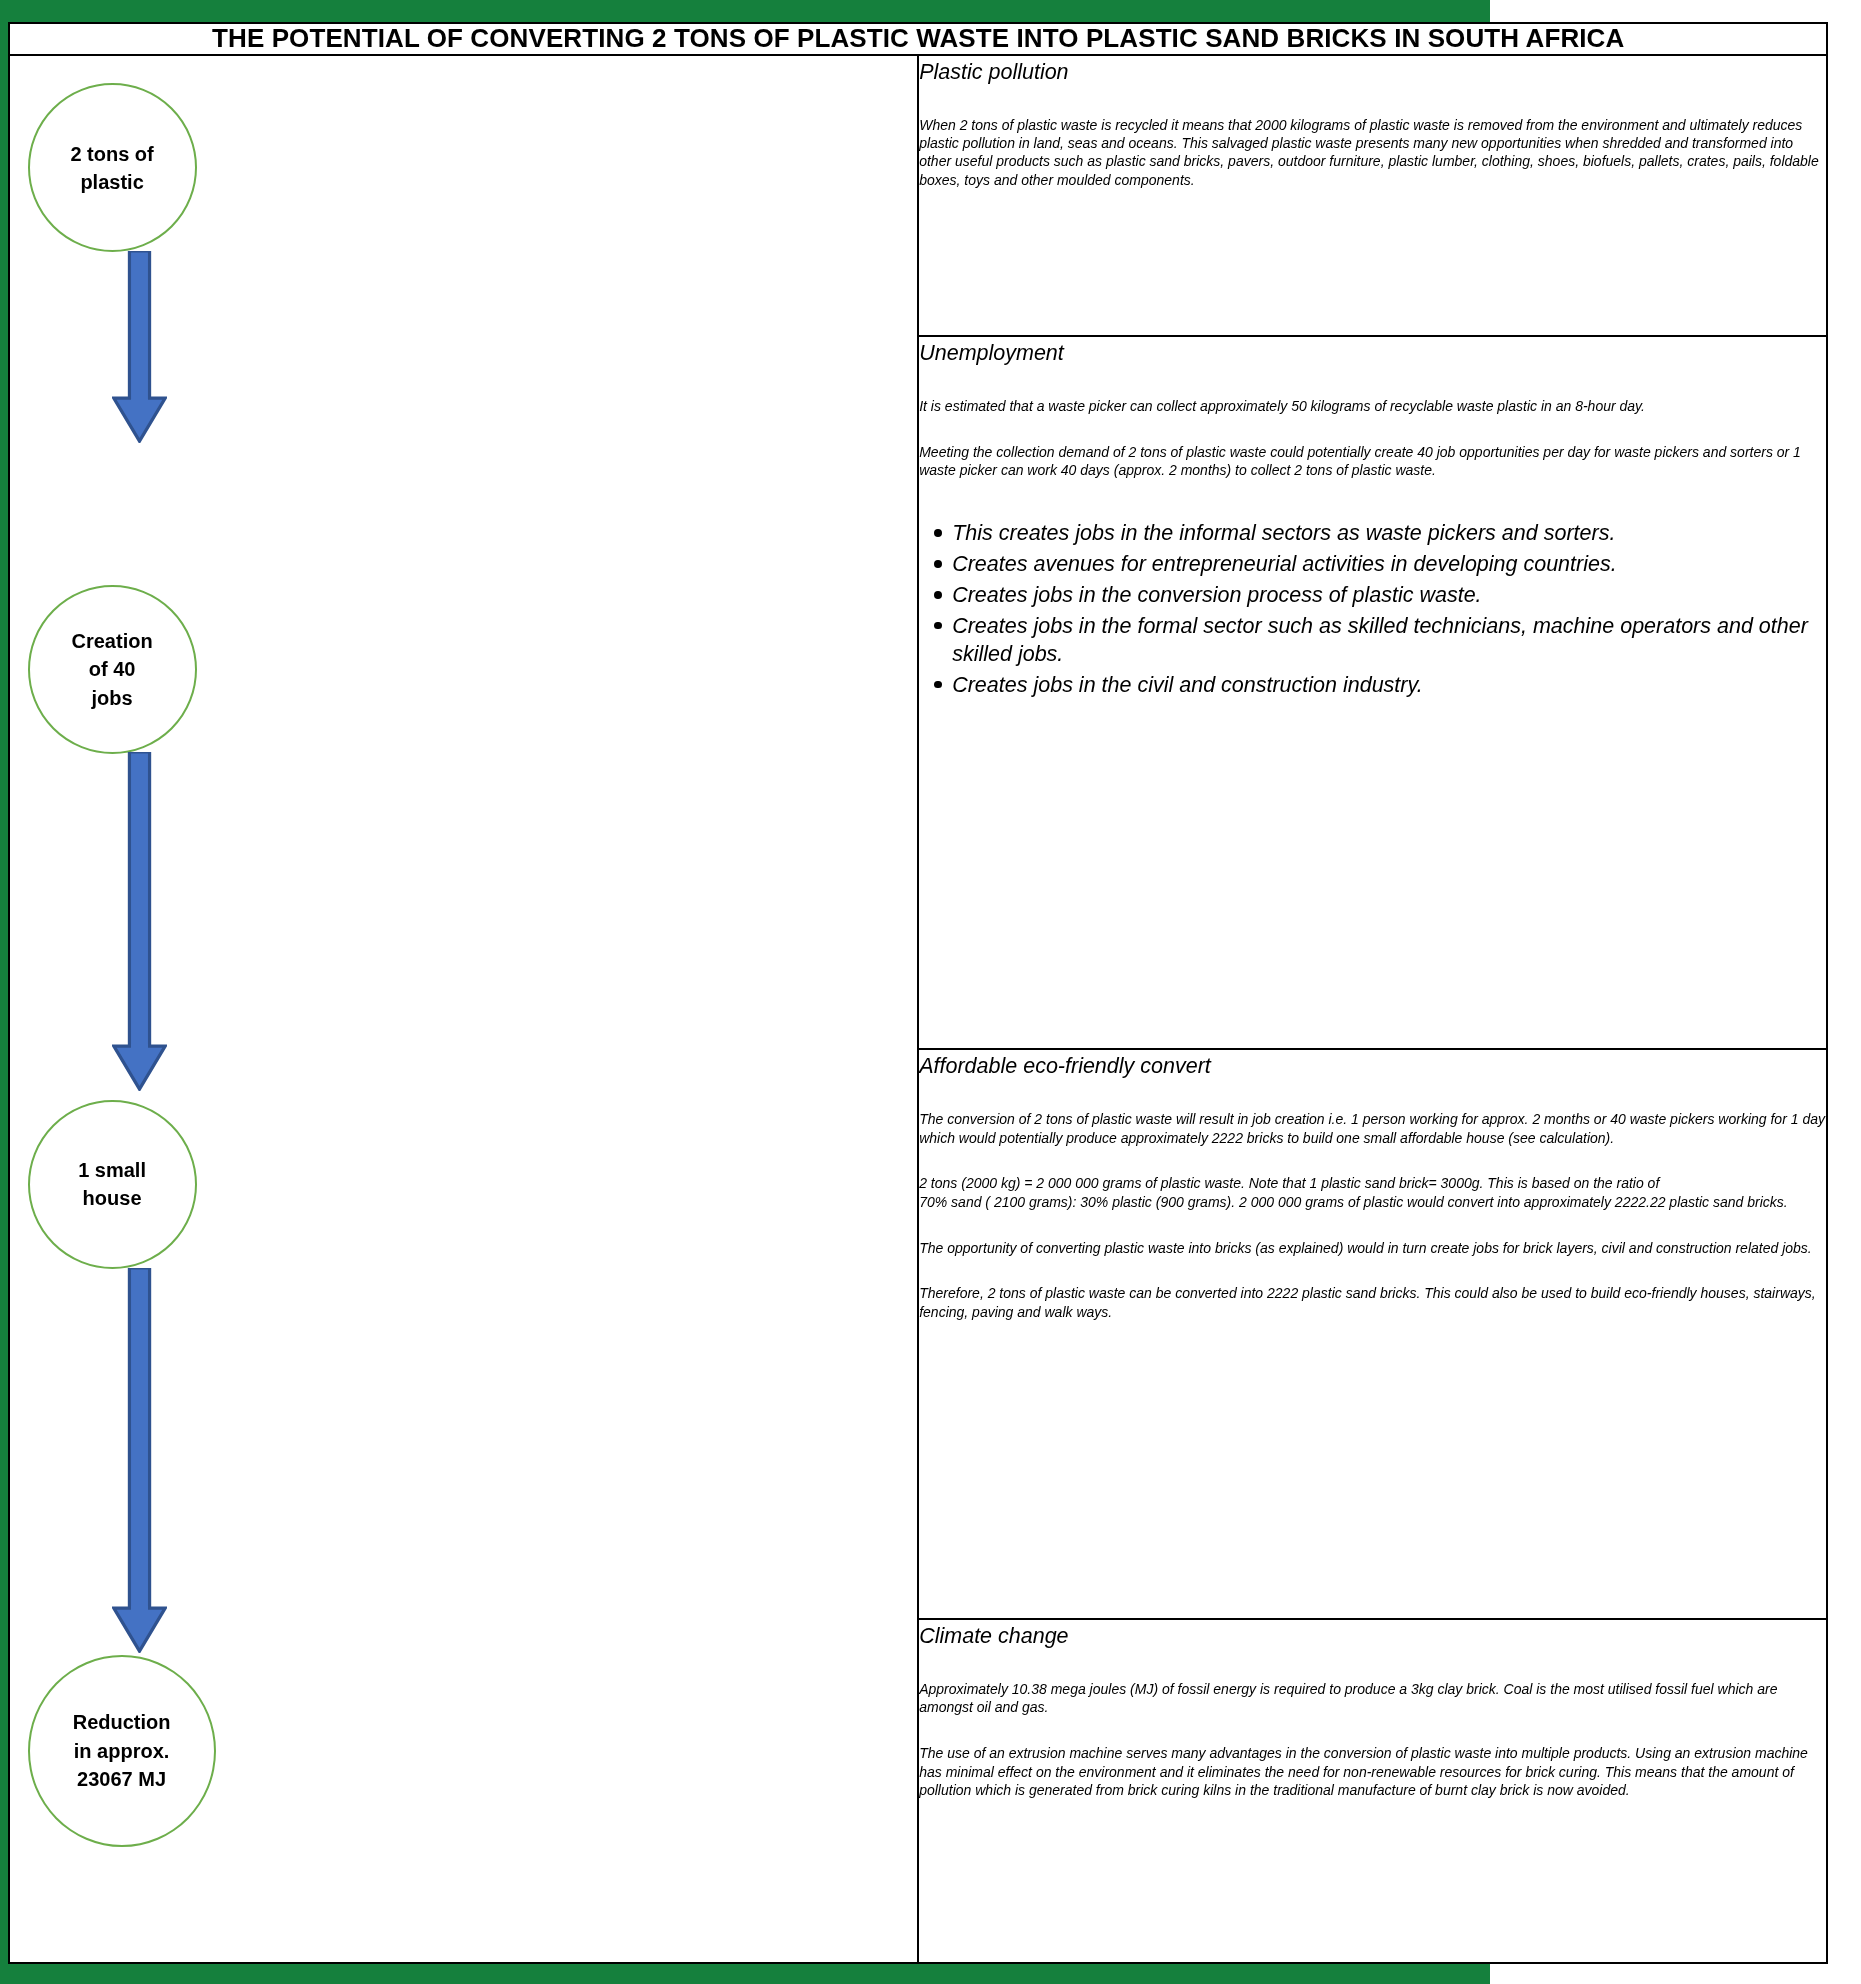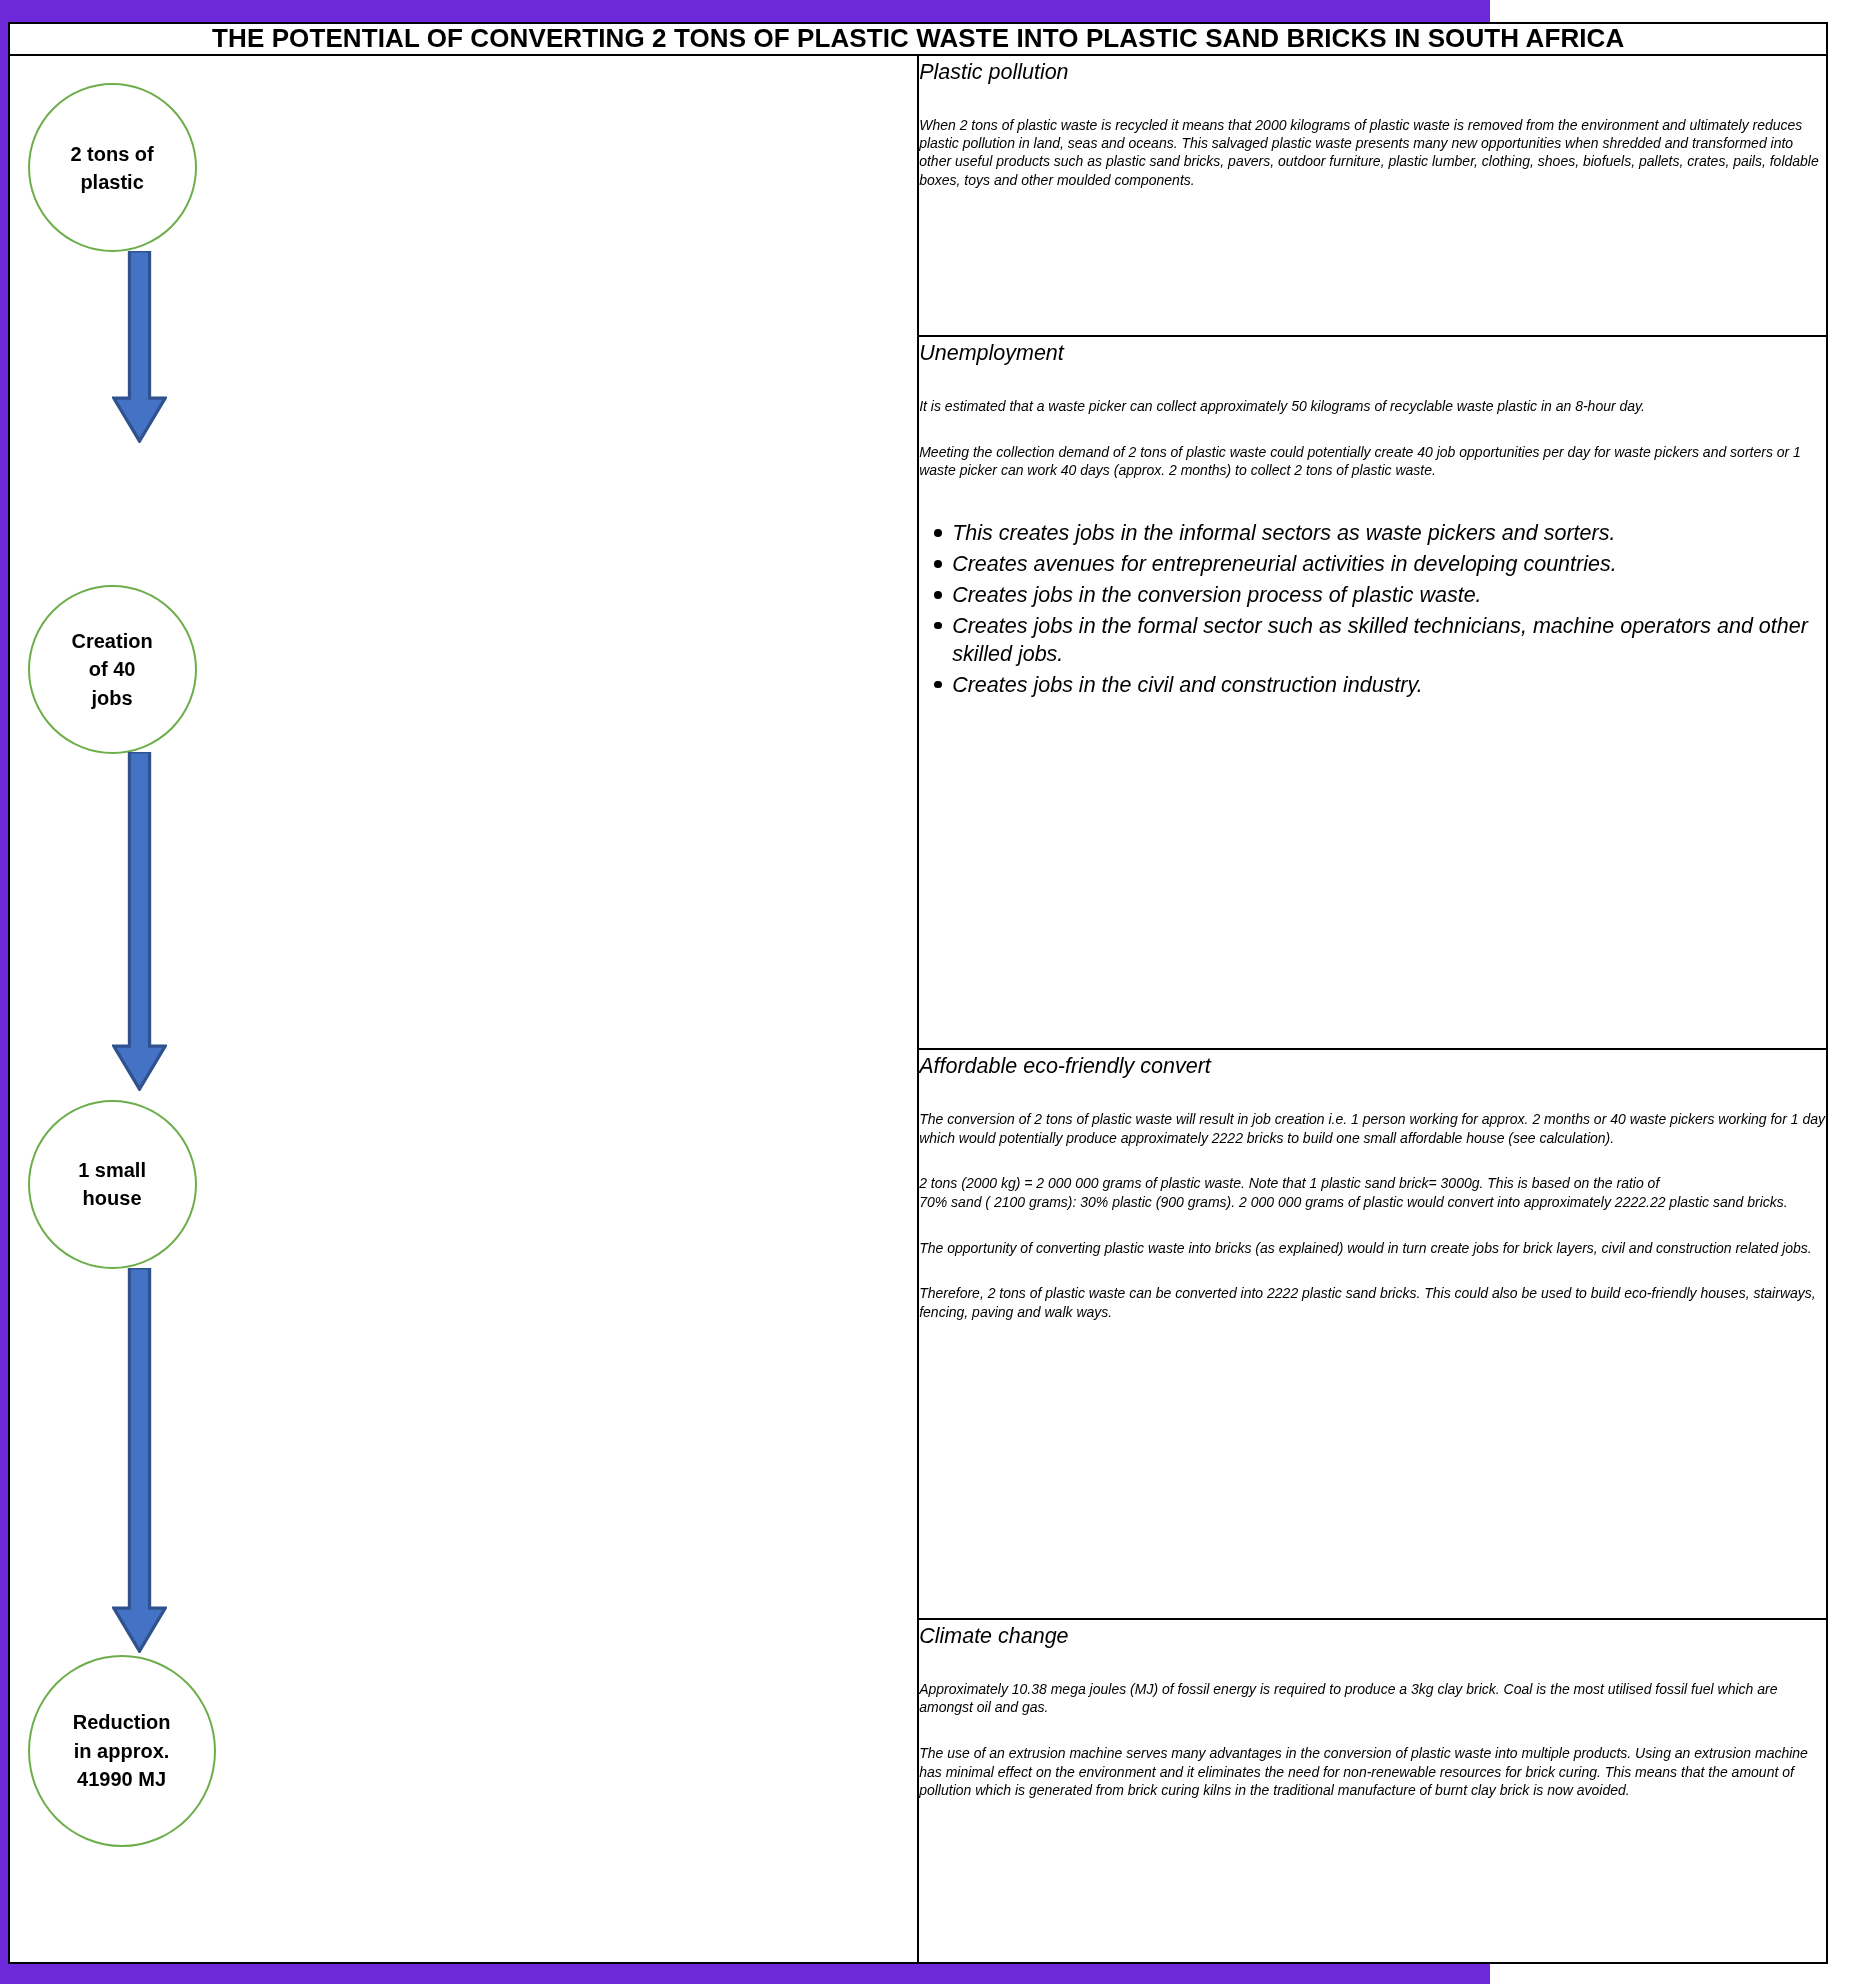--- a/index.html
+++ b/index.html
@@ -11,21 +11,21 @@
     width: 1862px;
     font-family: "Liberation Sans", sans-serif;
     color: #000000;
     -webkit-font-smoothing: antialiased;
   }
 
   .page {
     width: 1490px;
     min-height: 1985px;
     padding: 22px 34px 13.7px 8.2px;
-    background: #6d28d9;
+    background: #15803d;
   }
 
   
   .doc-table {
     width: 1820px;
     border-collapse: collapse;
     table-layout: fixed;
   }
   .doc-table td {
     border: 2.7px solid #000000;
@@ -172,21 +172,21 @@
 house</span>
           </div>
 
           <svg class="flow-arrow" style="top:1212px; left:102px; transform:none;" width="55" height="385" viewBox="0 0 120 840">
             <path d="M38 0 L82 0 L82 742 L116 742 L60 836 L4 742 L38 742 Z" fill="#4472C4" stroke="#2F528F" stroke-width="7"></path>
           </svg>
 
           <div class="node-circle" style="left:17.4px; top:1599px; width:188px; height:192px;">
             <span class="node-label">Reduction
 in approx.
-41990 MJ</span>
+23067 MJ</span>
           </div>
 
         </div>
       </td>
 
       <td class="content-cell">
         <div class="sec-heading">Plastic pollution</div>
         <div class="spacer-line"></div>
         <p class="sec-para">When 2 tons of plastic waste is recycled it means that 2000 kilograms of plastic waste is removed from the environment and ultimately reduces plastic pollution in land, seas and oceans. This salvaged plastic waste presents many new opportunities when shredded and transformed into other useful products such as plastic sand bricks, pavers, outdoor furniture, plastic lumber, clothing, shoes, biofuels, pallets, crates, pails, foldable boxes, toys and other moulded components.</p>
       </td>

